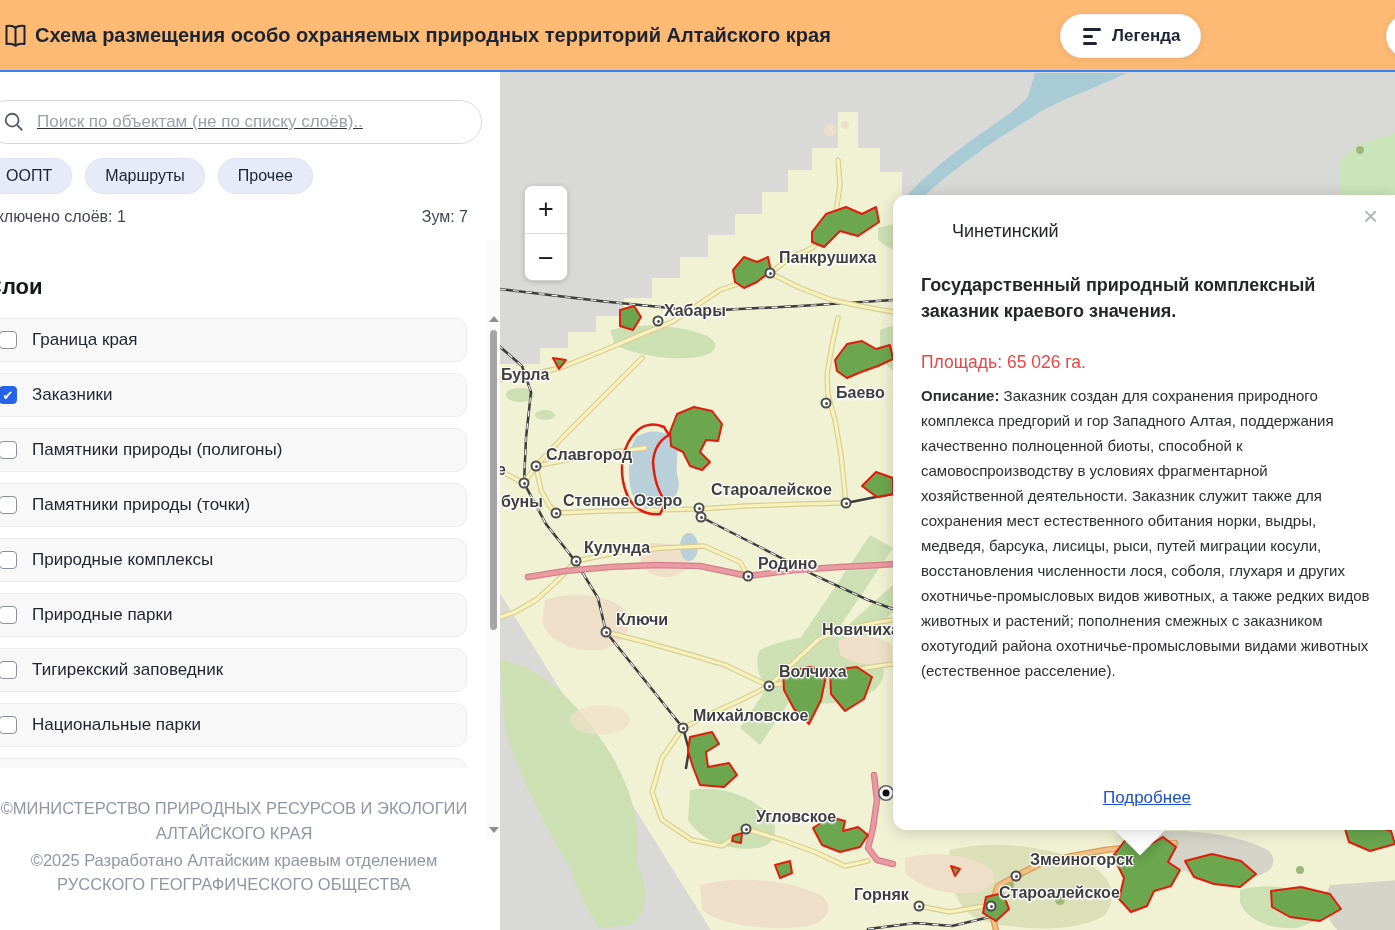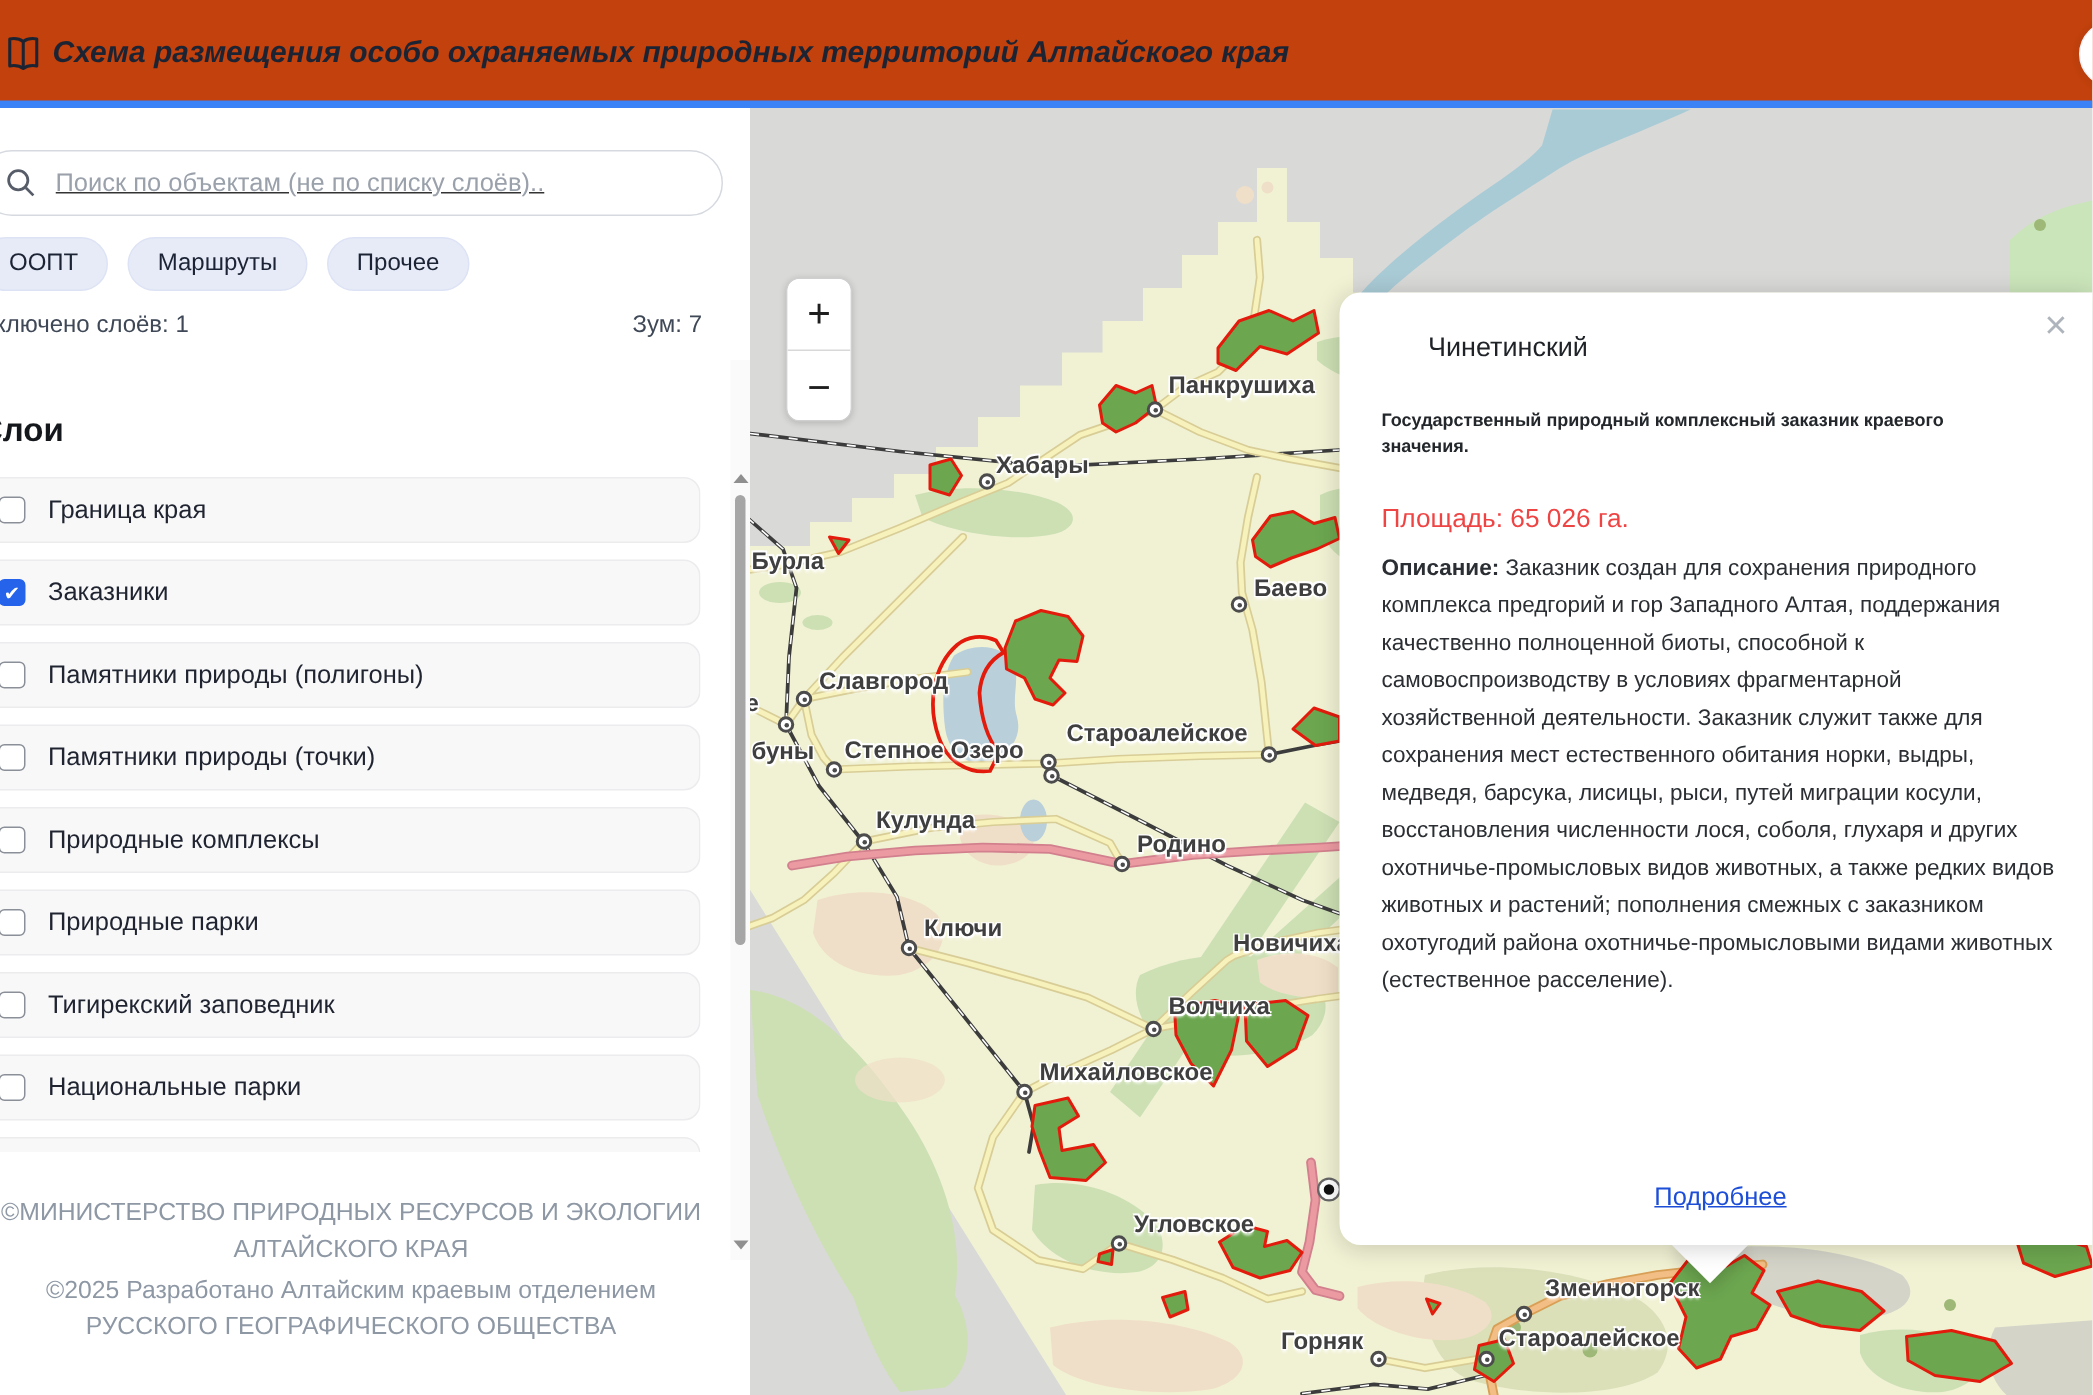--- a/index.html
+++ b/index.html
@@ -1,21 +1,21 @@
 <!DOCTYPE html>
 <html><head>
 <meta charset="utf-8">
 <style>
   * { margin:0; padding:0; box-sizing:border-box; }
   html,body { width:1395px; height:930px; overflow:hidden; position:relative;
     font-family:"Liberation Sans", sans-serif; background:#fff; }
 
   
-  .header { position:absolute; left:0; top:0; width:1395px; height:72px; background:#c2410c;
-    border-bottom:5px solid #3b82f6; z-index:30;font-style:italic; }
+  .header { position:absolute; left:0; top:0; width:1395px; height:72px; background:#fdba74;
+    border-bottom:2px solid #3b82f6; z-index:30; }
   .app-title { position:absolute; left:35px; top:24px; font-size:20px; font-weight:700; color:#1c2433; }
   .book-icon { position:absolute; left:2px; top:22px; color:#1c2433; }
   .hdr-btn { position:absolute; top:14px; height:44px; background:#fff; border:1px solid #f0f1f4;
     border-radius:22px; box-shadow:0 1px 6px rgba(30,40,60,.10); display:flex; align-items:center;
     gap:11px; padding:0 22px; font-size:17px; font-weight:700; color:#1c2433; cursor:pointer; }
   .hdr-btn.legend { left:1060px; width:141px; }
   .hdr-btn.basemap { left:1213px; width:165px; }
   .hdr-btn.sliver { left:1386px; width:60px; }
   .legend-icon { display:inline-flex; flex-direction:column; gap:4px; }
   .legend-icon i { display:block; height:3px; border-radius:2px; background:#1c2433; }
@@ -70,21 +70,21 @@
     font-size:27px; color:#1e1e1e; cursor:pointer; background:#fff; }
   .zoom-btn.plus { border-bottom:1px solid #d8d8d8; }
 
   
   .popup-tail { position:absolute; left:1122px; top:812px; width:36px; height:36px; background:#fff;
     transform:rotate(45deg); box-shadow:4px 4px 10px rgba(0,0,0,.15); z-index:9; }
   .popup { position:absolute; left:893px; top:195px; width:502px; height:635px; background:#fff;
     border-radius:14px 0 0 14px; box-shadow:0 2px 16px rgba(0,0,0,.18); z-index:10; padding:26px 24px 0 28px; }
   .popup-close { position:absolute; left:470px; top:8px; font-size:26px; color:#aeb4bb; cursor:pointer; line-height:1; }
   .popup-title { font-size:18px; font-weight:400; color:#1f2328;margin-left:31px; }
-  .popup-subtitle { margin-top:30px; font-size:12px; font-weight:700; color:#23272b; line-height:1.45; width:420px; }
+  .popup-subtitle { margin-top:30px; font-size:18px; font-weight:700; color:#23272b; line-height:1.45; width:420px; }
   .popup-area { margin-top:28px; font-size:17.5px; color:#ef4444; }
   .popup-desc { margin-top:10px; font-size:15px; color:#2b2f33; line-height:25px; width:452px; }
   .popup-desc b { font-weight:700; }
   .popup-more { position:absolute; left:28px; bottom:22px; width:452px; text-align:center; }
   .popup-more a { color:#1d4ed8; font-size:17px; text-decoration:underline; cursor:pointer; }
 </style>
 </head>
 <body>
 
 <div class="map">
@@ -307,14 +307,22 @@
   <div class="sb-arrow down"></div>
   <div class="sb-scroll-thumb"></div>
 </div>
 
 <div class="header">
   <svg class="book-icon" width="27" height="27" viewBox="0 0 24 24" fill="none" stroke="#1c2433" stroke-width="1.8" stroke-linejoin="round">
     <path d="M12 5 C10 3.5 7 3 4 3.5 L4 19.5 C7 19 10 19.5 12 21 C14 19.5 17 19 20 19.5 L20 3.5 C17 3 14 3.5 12 5 Z"></path>
     <line x1="12" y1="5" x2="12" y2="21"></line>
   </svg>
   <div class="app-title">Схема размещения особо охраняемых природных территорий Алтайского края</div>
+  <div class="hdr-btn legend">
+    <span class="legend-icon">
+        <i></i>
+        <i></i>
+        <i></i>
+      </span>
+    <span>Легенда</span>
+  </div>
   <div class="hdr-btn sliver"></div>
 </div>
 
 </body></html>

